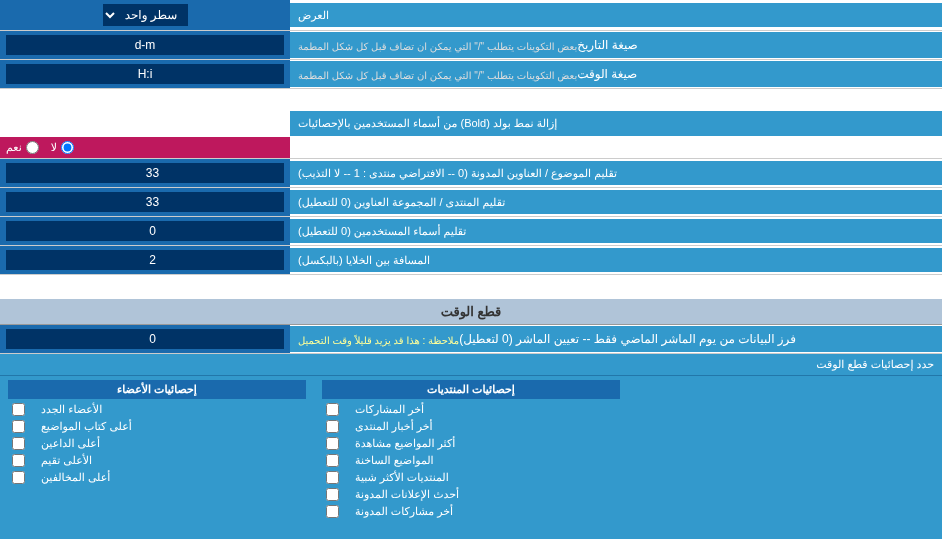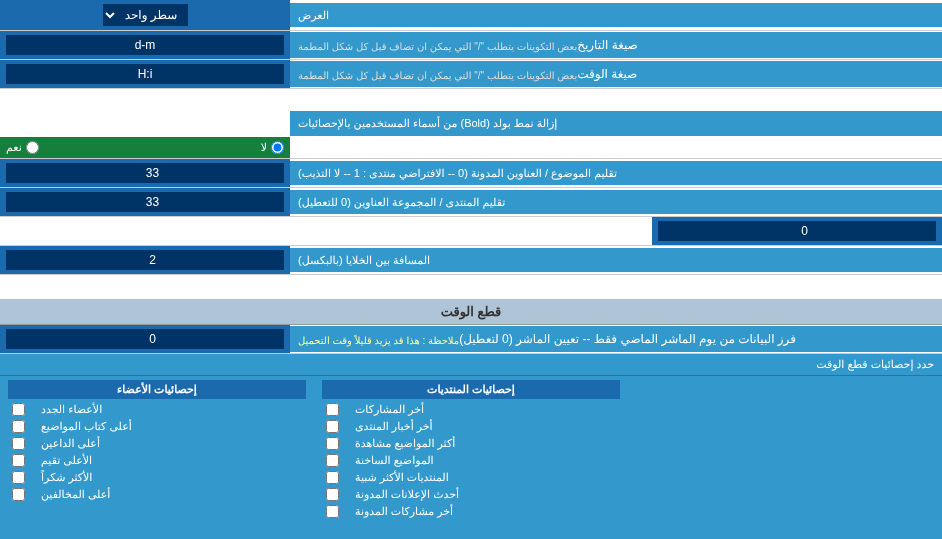--- a/index.html
+++ b/index.html
@@ -58,24 +58,24 @@
     .input-cell select {
       background: #003366;
       color: #fff;
       border: none;
       font-size: 12px;
       padding: 3px 6px;
       text-align: center;
     }
     .radio-cell {
       width: 290px;
-      background: #15803d;
-      display: flex;
-      align-items: center;
-      justify-content: space-between;
+      background: #be185d;
+      display: flex;
+      align-items: center;
+      justify-content: flex-start;
       gap: 12px;
       padding: 4px 6px;
       flex-direction: row-reverse;
       margin-top: 48px;
     }
     .radio-label {
       color: #fff;
       font-size: 11px;
       display: flex;
       align-items: center;
@@ -195,20 +195,23 @@
   <div class="row">
     <div class="label-cell">
       <span>تقليم المنتدى / المجموعة العناوين (0 للتعطيل)</span>
     </div>
     <div class="input-cell">
       <input type="number" value="33" style="">
     </div>
   </div>
 
   <div class="row">
+    <div class="label-cell">
+      <span>تقليم أسماء المستخدمين (0 للتعطيل)</span>
+    </div>
     <div class="input-cell">
       <input type="number" value="0" style="">
     </div>
   </div>
 
   <div class="row">
     <div class="label-cell">
       <span>المسافة بين الخلايا (بالبكسل)</span>
     </div>
     <div class="input-cell">
@@ -289,24 +292,20 @@
         </div>
         <div class="stats-item">
           <span>أعلى الداعين</span>
           <input type="checkbox" style="">
         </div>
         <div class="stats-item">
           <span>الأعلى تقيم</span>
           <input type="checkbox" style="">
         </div>
         <div class="stats-item">
-          <span>الأكثر شكراً</span>
-          <input type="checkbox" style="">
-        </div>
-        <div class="stats-item">
           <span>أعلى المخالفين</span>
           <input type="checkbox" style="">
         </div>
       </div>
 
     </div>
   </div>
 
 </div>
 

